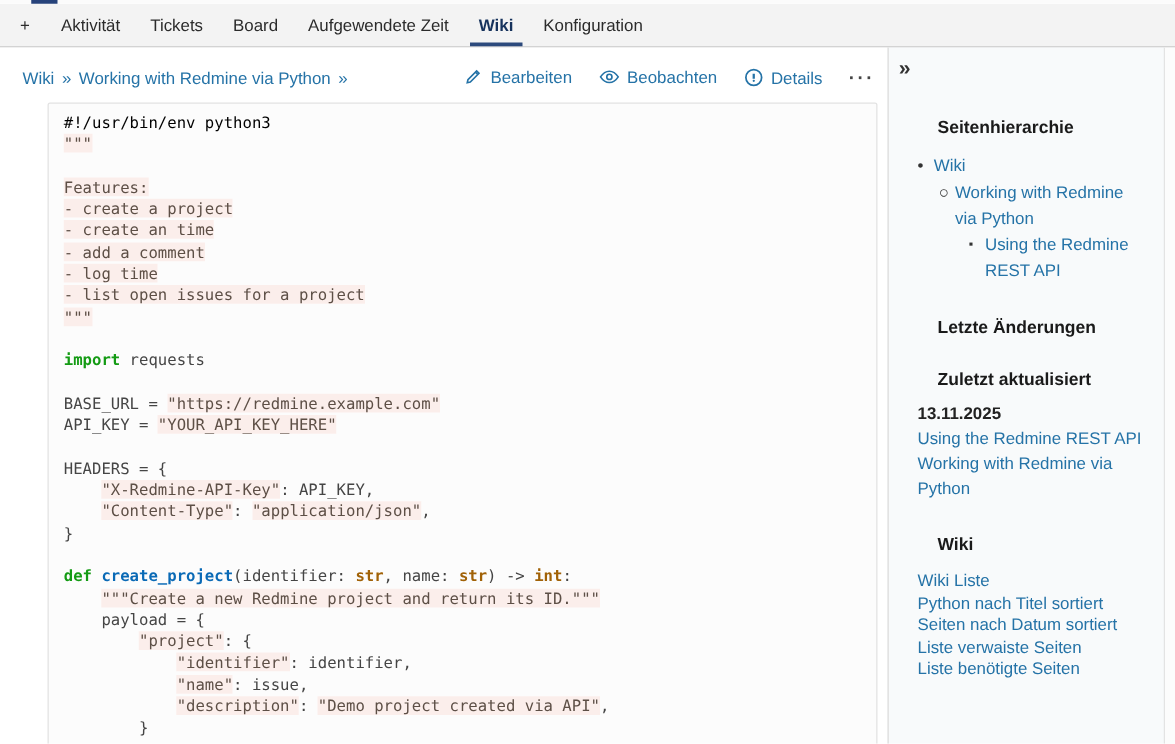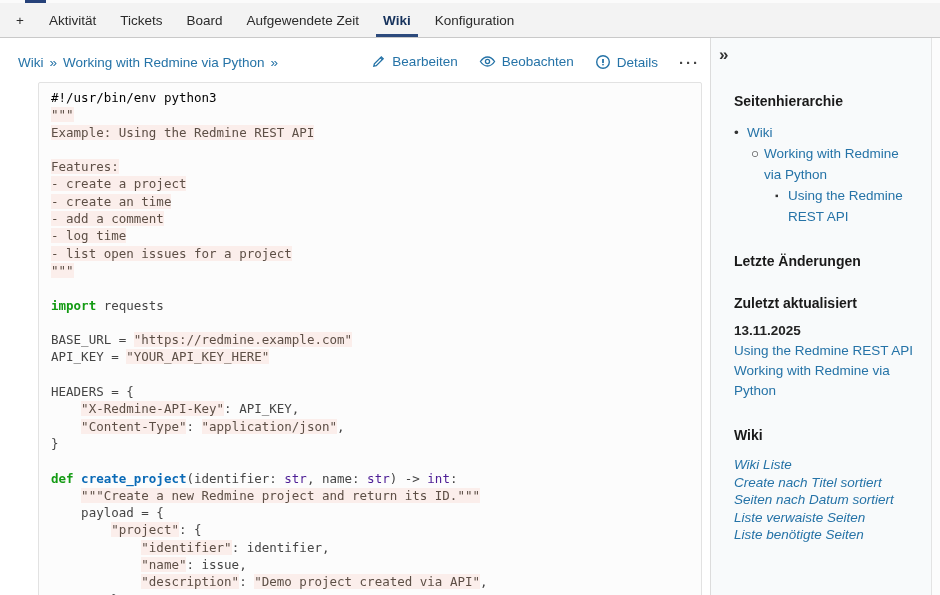--- a/index.html
+++ b/index.html
@@ -49,40 +49,40 @@
     background:#fcfcfc; border:1px solid #e2e2e2; border-radius:2px;
     padding:6px 12px;
     font-family:"DejaVu Sans Mono", monospace; font-size:12.5px; line-height:17.3px;
     color:#454545;
   }
   .code-line { white-space:pre; min-height:17.3px; }
   .tk-c { color:#000000; }
   .tk-s { background:#fbeeeb; color:#5d4f46; }
   .tk-k { color:#149b14; font-weight:bold;text-align:center; }
   .tk-f { color:#0a6ab6; font-weight:bold; }
-  .tk-t { color:#4c1d95; font-weight:normal; }
+  .tk-t { color:#a16207; font-weight:bold; }
 
   
   .sidebar {
     width:221px; flex:none; background:#f8fafb; border-left:1px solid #dcdcdc;
     padding:8px 0 0 8px; font-size:13.5px; overflow:hidden;
   }
   .collapse-btn { font-size:17px; font-weight:bold; color:#333; cursor:pointer; width:22px; line-height:18px; }
   .sb-inner { padding:0 12px 0 15px; }
-  .sb-h { font-size:14px; font-weight:bold; color:#1a1a1a; margin:26px 0 13px; }
+  .sb-h { font-size:14px; font-weight:bold; color:#1a1a1a; margin:26px 16px 13px; }
   .sb-h.first { margin-top:29px; }
   .sb-link, .h-link { color:#2573a7; cursor:pointer; }
   .h-item { display:flex; line-height:21px; }
   .h-item .bullet { width:13px; flex:none; color:#333; }
   .h-item.lvl2 { margin-left:17px; }
   .h-item.lvl3 { margin-left:41px; }
   .h-item.lvl3 .bullet { font-size:10px; line-height:21px; }
   .lu-date { font-weight:bold; color:#222; line-height:20px; margin-top:-3px; }
   .lu-links .sb-link { display:block; line-height:20px; }
-  .wiki-links .sb-link { display:block; line-height:17.5px;font-style:italic; }
+  .wiki-links .sb-link { display:block; line-height:17.5px; }
 
   
   .scroll-strip { width:9px; flex:none; background:#fcfcfc; border-left:1px solid #e3e3e3; }
 </style>
 </head>
 <body>
 
 <div class="top-strip">
   <div class="top-marker"></div>
 </div>
@@ -136,21 +136,20 @@
           </span>
           <span>Details</span>
         </div>
         <div class="more-dots">···</div>
       </div>
     </div>
 
     <div class="code-box" id="codebox">
         <div class="code-line"><span class="tk-c">#!/usr/bin/env python3</span></div>
         <div class="code-line"><span class="tk-s">"""</span></div>
-        <div class="code-line"><span class="tk-s">Example: Using the Redmine REST API</span></div>
         <div class="code-line">&nbsp;</div>
         <div class="code-line"><span class="tk-s">Features:</span></div>
         <div class="code-line"><span class="tk-s">- create a project</span></div>
         <div class="code-line"><span class="tk-s">- create an time</span></div>
         <div class="code-line"><span class="tk-s">- add a comment</span></div>
         <div class="code-line"><span class="tk-s">- log time</span></div>
         <div class="code-line"><span class="tk-s">- list open issues for a project</span></div>
         <div class="code-line"><span class="tk-s">"""</span></div>
         <div class="code-line">&nbsp;</div>
         <div class="code-line"><span class="tk-k">import</span><span class="tk-p"> requests</span></div>
@@ -198,21 +197,21 @@
       <div class="sb-h">Zuletzt aktualisiert</div>
       <div class="lu-date">13.11.2025</div>
       <div class="lu-links" id="lu-links">
           <div class="sb-link">Using the Redmine REST API</div>
           <div class="sb-link">Working with Redmine via Python</div>
         </div>
 
       <div class="sb-h">Wiki</div>
       <div class="wiki-links" id="wiki-links">
           <div class="sb-link">Wiki Liste</div>
-          <div class="sb-link">Create nach Titel sortiert</div>
+          <div class="sb-link">Python nach Titel sortiert</div>
           <div class="sb-link">Seiten nach Datum sortiert</div>
           <div class="sb-link">Liste verwaiste Seiten</div>
           <div class="sb-link">Liste benötigte Seiten</div>
         </div>
     </div>
   </div>
 
   <div class="scroll-strip"></div>
 </div>
 

